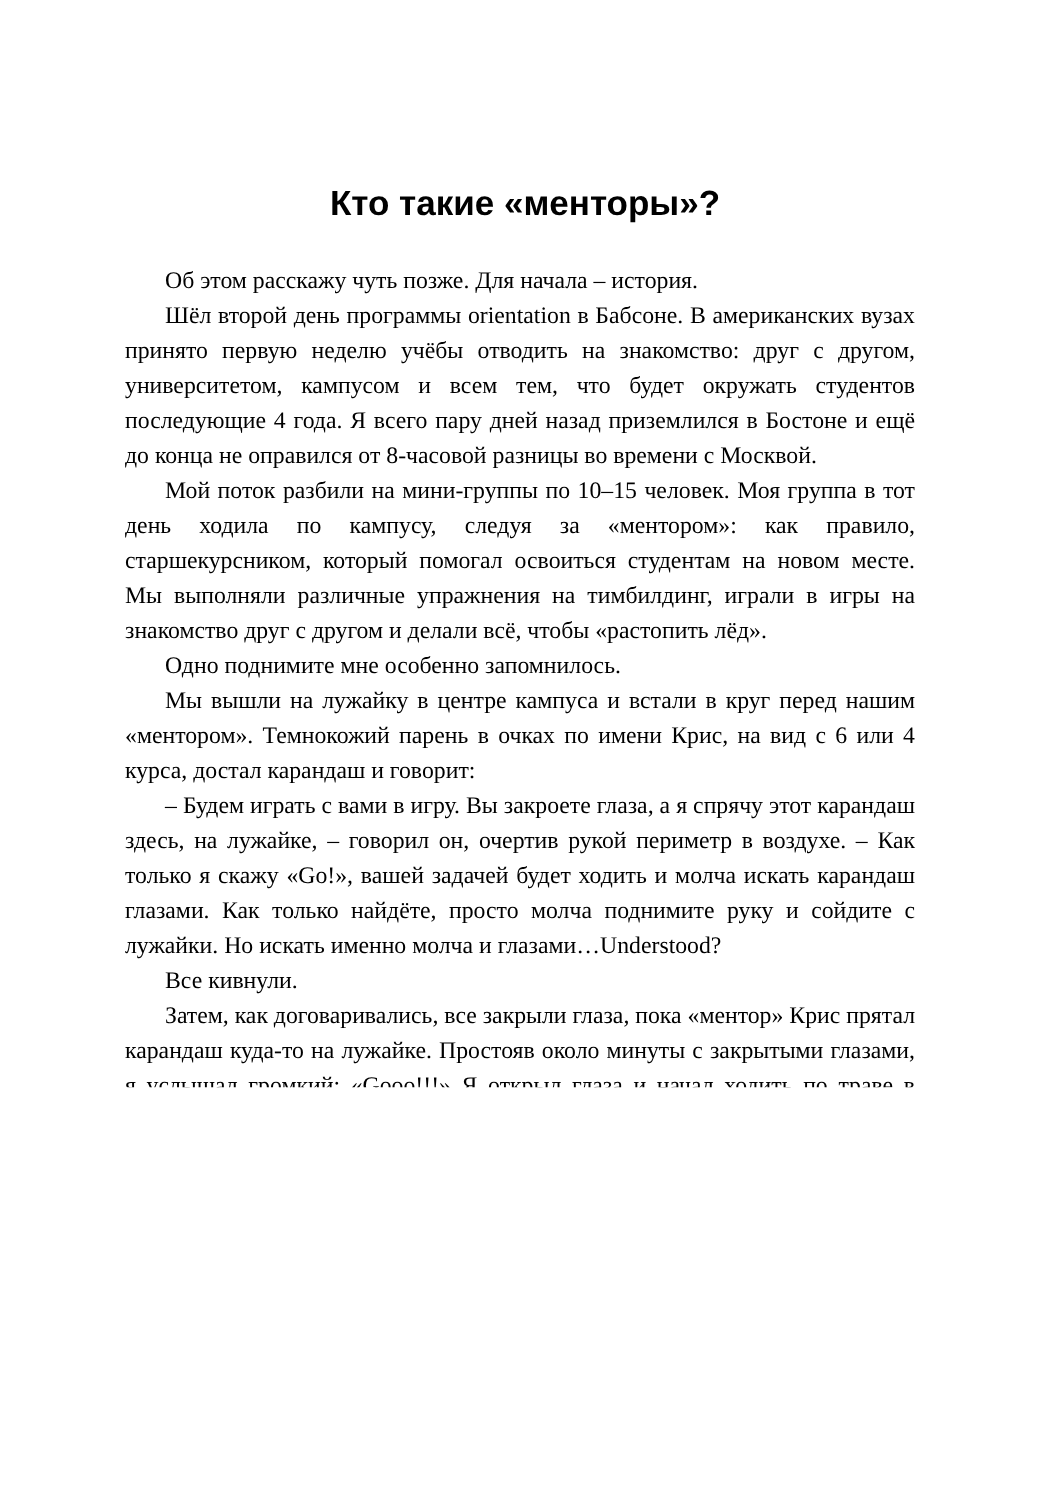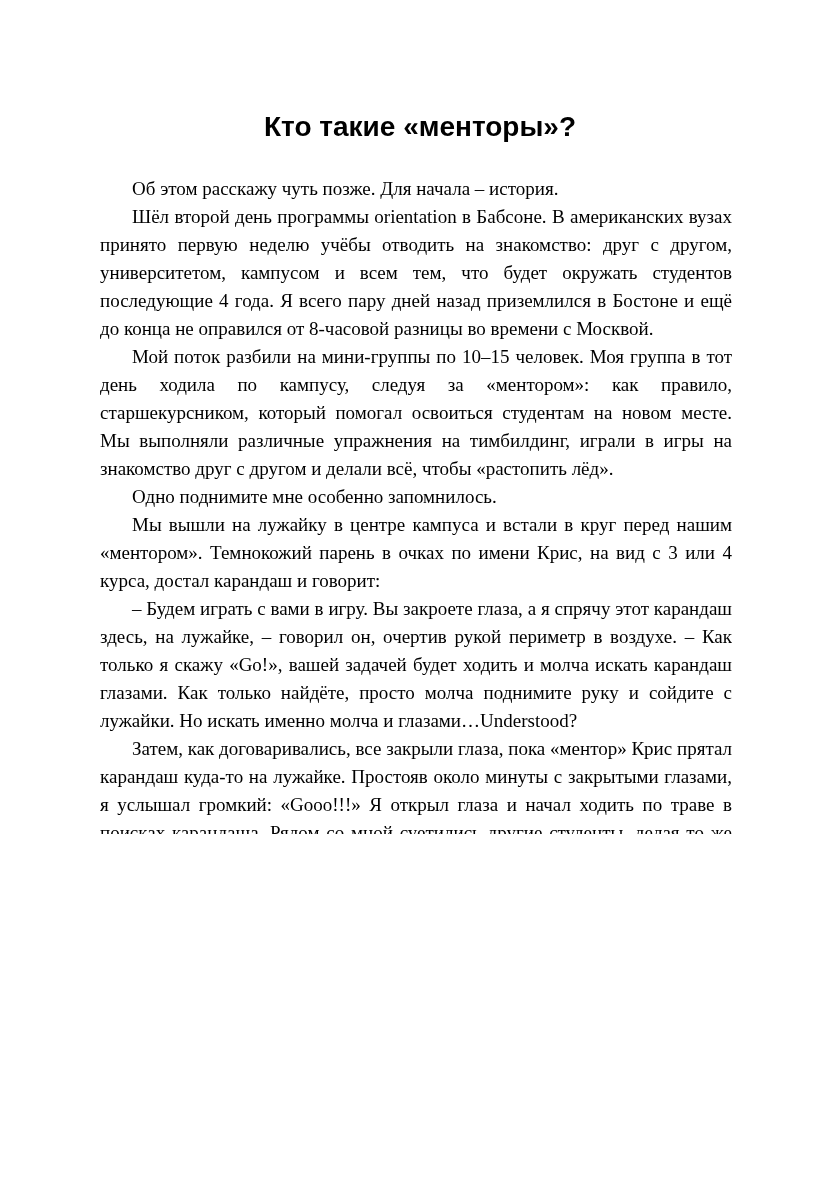--- a/index.html
+++ b/index.html
@@ -8,20 +8,21 @@
     background: #ffffff;
   }
   .page {
     position: relative;
     width: 840px;
     height: 834px;
     background: #ffffff;
     color: #000000;
     font-family: "Liberation Serif", serif;
     overflow: hidden;
+    margin-top: 36px;
   }
   .chapter-title {
     position: absolute;
     top: 111px;
     left: 0;
     width: 100%;
     margin: 0;
     text-align: center;
     font-family: "Liberation Sans", sans-serif;
     font-weight: bold;
@@ -62,20 +63,21 @@
 
 <div class="page">
 
   <h1 class="chapter-title">Кто такие «менторы»?</h1>
 
   <div class="text-body">
     <p>Об этом расскажу чуть позже. Для начала – история.</p>
     <p>Шёл второй день программы orientation в Бабсоне. В американ­ских вузах принято первую неделю учёбы отводить на знакомство: друг с другом, университетом, кампусом и всем тем, что будет окру­жать студентов последующие 4 года. Я всего пару дней назад при­землился в Бостоне и ещё до конца не оправился от 8-часовой раз­ницы во времени с Москвой.</p>
     <p>Мой поток разбили на мини-группы по 10–15 человек. Моя группа в тот день ходила по кампусу, следуя за «ментором»: как пра­вило, старшекурсником, который помогал освоиться студентам на новом месте. Мы выполняли различные упражнения на тимбилдинг, играли в игры на знакомство друг с другом и делали всё, чтобы «рас­топить лёд».</p>
     <p>Одно поднимите мне особенно запомнилось.</p>
-    <p>Мы вышли на лужайку в центре кампуса и встали в круг перед нашим «ментором». Темнокожий парень в очках по имени Крис, на вид с 3 или 4 курса, достал карандаш и говорит:</p>
+    <p>Мы вышли на лужайку в центре кампуса и встали в круг перед нашим «ментором». Темнокожий парень в очках по имени Крис, на вид с 6 или 4 курса, достал карандаш и говорит:</p>
     <p>– Будем играть с вами в игру. Вы закроете глаза, а я спрячу этот карандаш здесь, на лужайке, – говорил он, очертив рукой периметр в воздухе. – Как только я скажу «Go!», вашей задачей будет ходить и молча искать карандаш глазами. Как только найдёте, просто молча поднимите руку и сойдите с лужайки. Но искать именно молча и глазами…Understood?</p>
+    <p>Все кивнули.</p>
     <p>Затем, как договаривались, все закрыли глаза, пока «ментор» Крис прятал карандаш куда-то на лужайке. Простояв около минуты с закрытыми глазами, я услышал громкий: «Gooo!!!» Я открыл глаза и начал ходить по траве в поисках карандаша. Рядом со мной суети­лись другие студенты, делая то же самое.</p>
   </div>
 
   <div class="folio">9</div>
 
 </div>
 
 </body></html>

